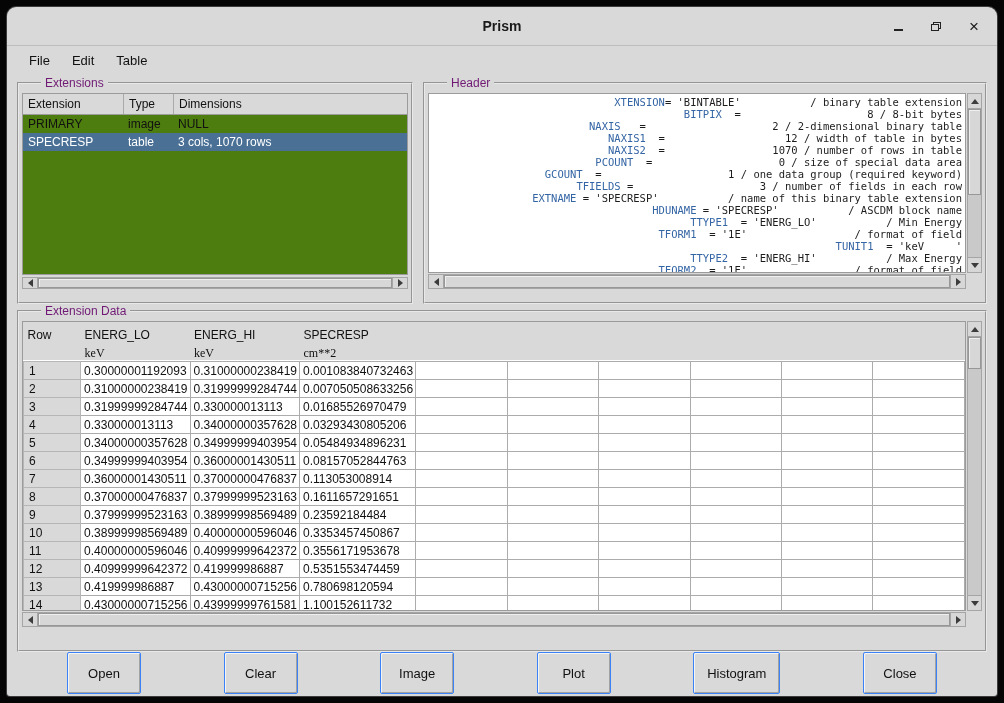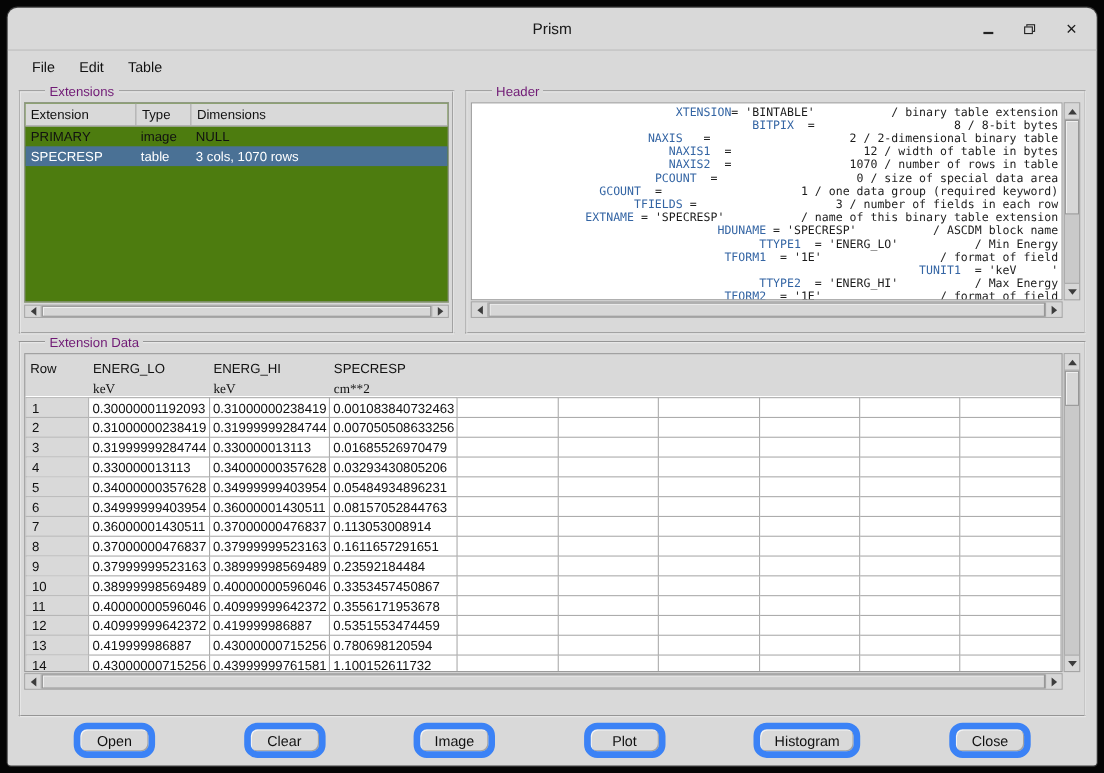--- a/index.html
+++ b/index.html
@@ -9,21 +9,21 @@
     --sel:#4a7195; --selfg:#ffffff; --kw:#3465a4; --bg:#d9d9d9;
   }
   .window {
     position:absolute; left:7px; top:7px; width:990px; height:689px;
     background:var(--bg); border-radius:9px 9px 3px 3px; overflow:hidden;
     box-shadow:0 0 0 1px #3c3c3c;
   }
   
   .titlebar { height:38px; position:relative; display:flex; align-items:center; justify-content:center;
     border-bottom:1px solid #bdbdbd; }
-  .title { font-size:14px; font-weight:normal; color:#1a1a1a; }
+  .title { font-size:14px; font-weight:bold; color:#1a1a1a; }
   .win-controls { position:absolute; right:14px; top:0; height:100%; display:flex; align-items:center; gap:20px; }
   .win-btn { width:18px; height:18px; display:flex; align-items:center; justify-content:center; color:#1d1d1d; }
   .min-glyph { width:9px; height:2px; background:#222; margin-top:7px; }
   .restore-glyph { position:relative; width:10px; height:9px; display:inline-block; }
   .restore-glyph::before { content:""; position:absolute; right:0; top:0; width:6px; height:5px; border:1px solid #222; }
   .restore-glyph::after  { content:""; position:absolute; left:0; bottom:0; width:6px; height:5px; border:1px solid #222; background:var(--bg); }
   .close-glyph { font-size:17px; line-height:1; color:#1a1a1a; }
   
   .menubar { height:28px; display:flex; align-items:center; padding-left:14px; gap:6px; }
   .menu-item { font-size:13px; color:#111; padding:3px 8px; }
@@ -80,22 +80,22 @@
   table.dtable { border-collapse:collapse; table-layout:fixed; }
   .dtable th, .dtable td { font-size:12px; text-align:left; font-weight:normal; }
   .dtable thead th { height:21px; padding:2px 0 0 4px; color:#111; white-space:nowrap; overflow:hidden; border:none; background:transparent; }
   .dtable thead tr.units th { height:16px; padding-top:0;font-family:Liberation Serif, serif; }
   .dtable tbody td { height:17px; border:1px solid #acacac; padding:0 2px 0 3px; white-space:nowrap; overflow:hidden; color:#111; background:transparent; }
   .dtable td.rowhdr { background:var(--bg); border-color:#b6b6b6; padding-left:5px; }
   .dtable td.sp { overflow:visible;margin-left:44px; }
   .dtable td.sp .v { position:relative; z-index:3; white-space:nowrap; }
   
   .button-row { height:42px; display:flex; align-items:center; justify-content:space-between; padding:0 50px; }
-  .btn { min-width:74px; height:32px; padding:0 13px; background:var(--bg);
-    border:6px solid #3b82f6; border-radius:12px; font-size:13px; color:#111;
+  .btn { min-width:74px; height:42px; padding:0 13px; background:var(--bg);
+    border:1px solid #3b82f6; border-radius:2px; font-size:13px; color:#111;
     box-shadow:inset 1px 1px 0 #f4f4f4, inset -1px -1px 0 #a2a2a2;
     display:flex; align-items:center; justify-content:center; font-family:inherit; }
 </style>
 </head>
 <body style="--sel: #4a7195; --selfg: #ffffff; --kw: #3465a4; --bg: #d9d9d9;">
 
 <div class="window">
 
   <div class="titlebar">
     <span class="title">Prism</span>

